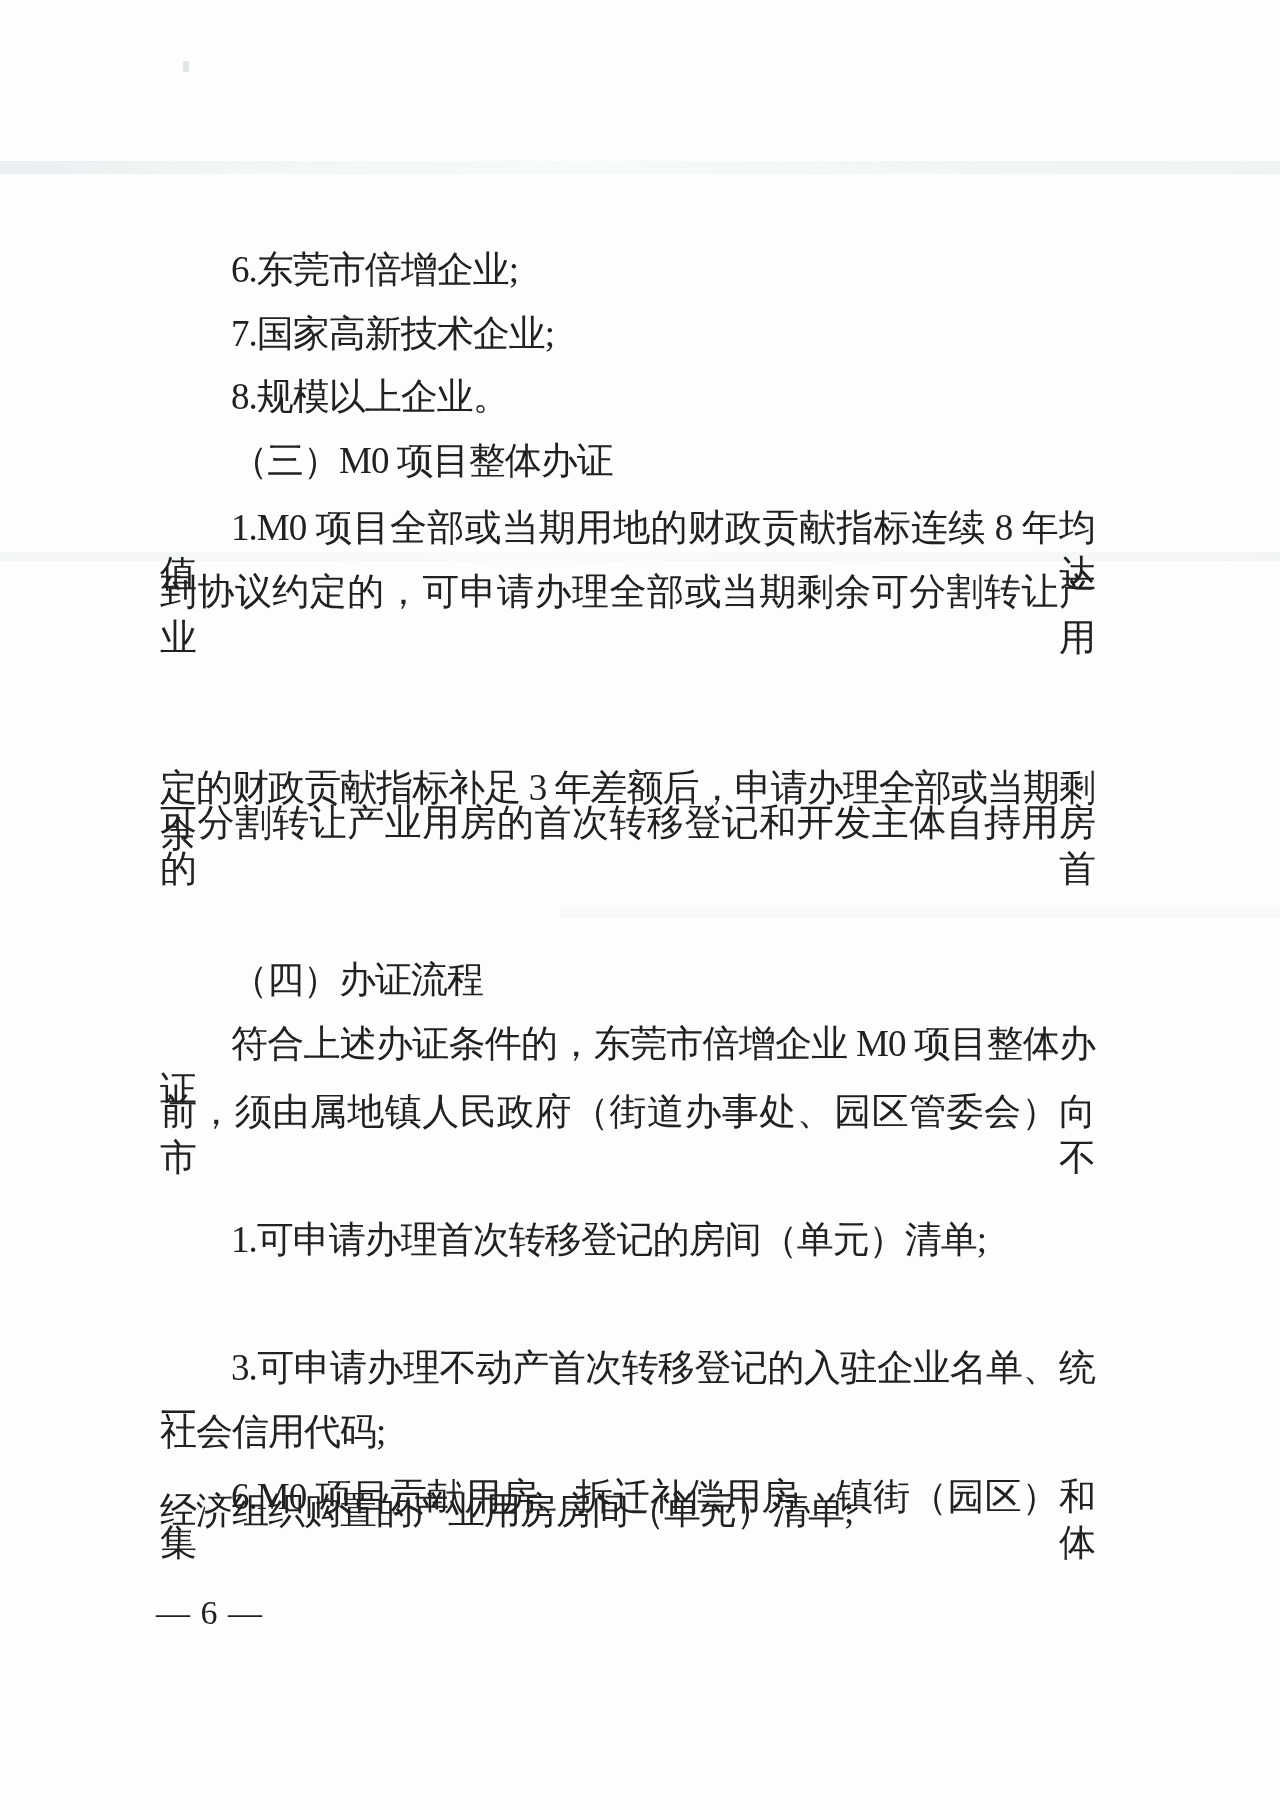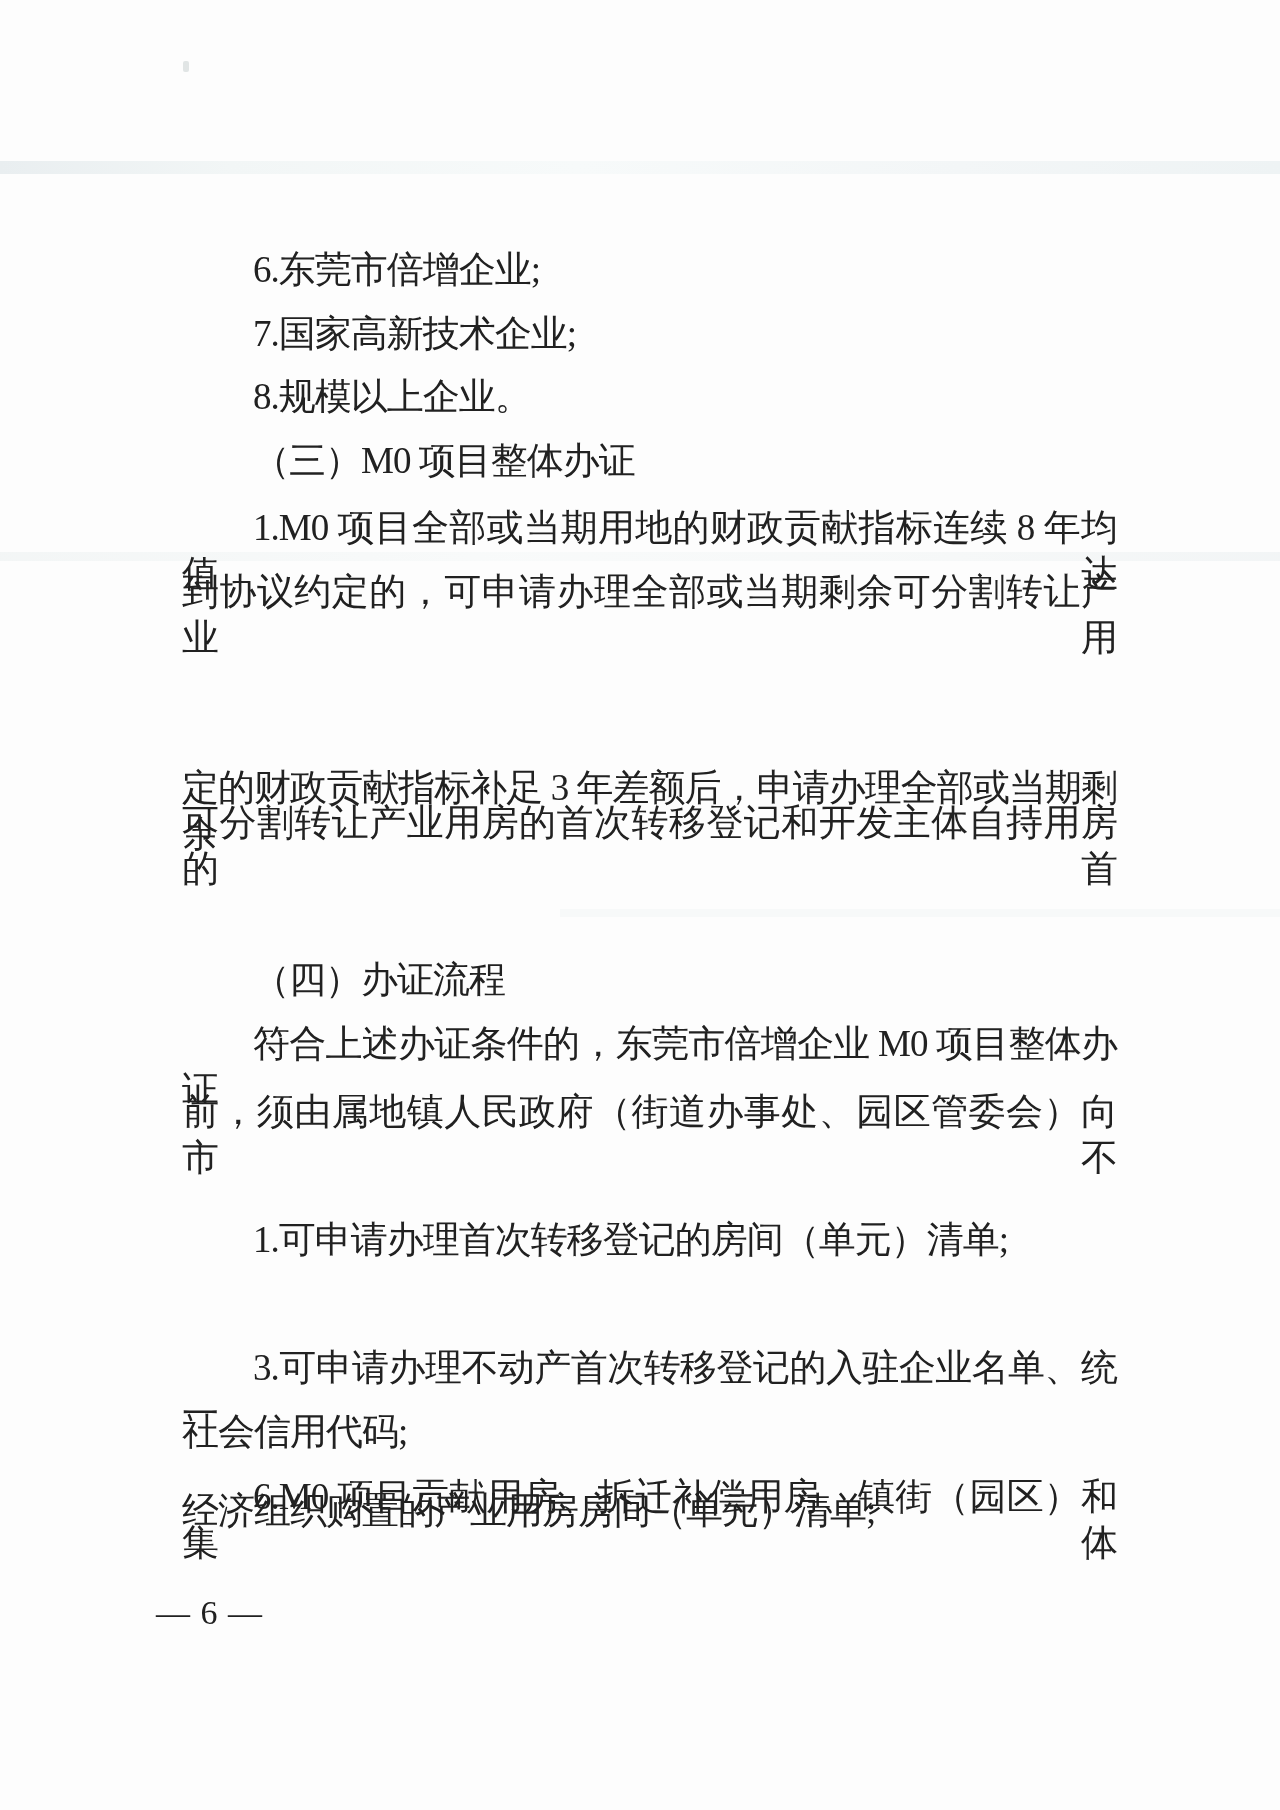--- a/index.html
+++ b/index.html
@@ -46,21 +46,20 @@
   }
   .line {
     position: absolute;
     left: 160px;
     width: 935px;
     font-size: 37px;
     line-height: 46px;
     letter-spacing: -1px;
     white-space: nowrap;
     color: #212121;
-    margin-left: 22px;
   }
   .ind  { text-indent: 71px; }
   .just {
     white-space: normal;
     text-align: justify;
     text-align-last: justify;
   }
   .pagenum {
     position: absolute;
     left: 156px;

